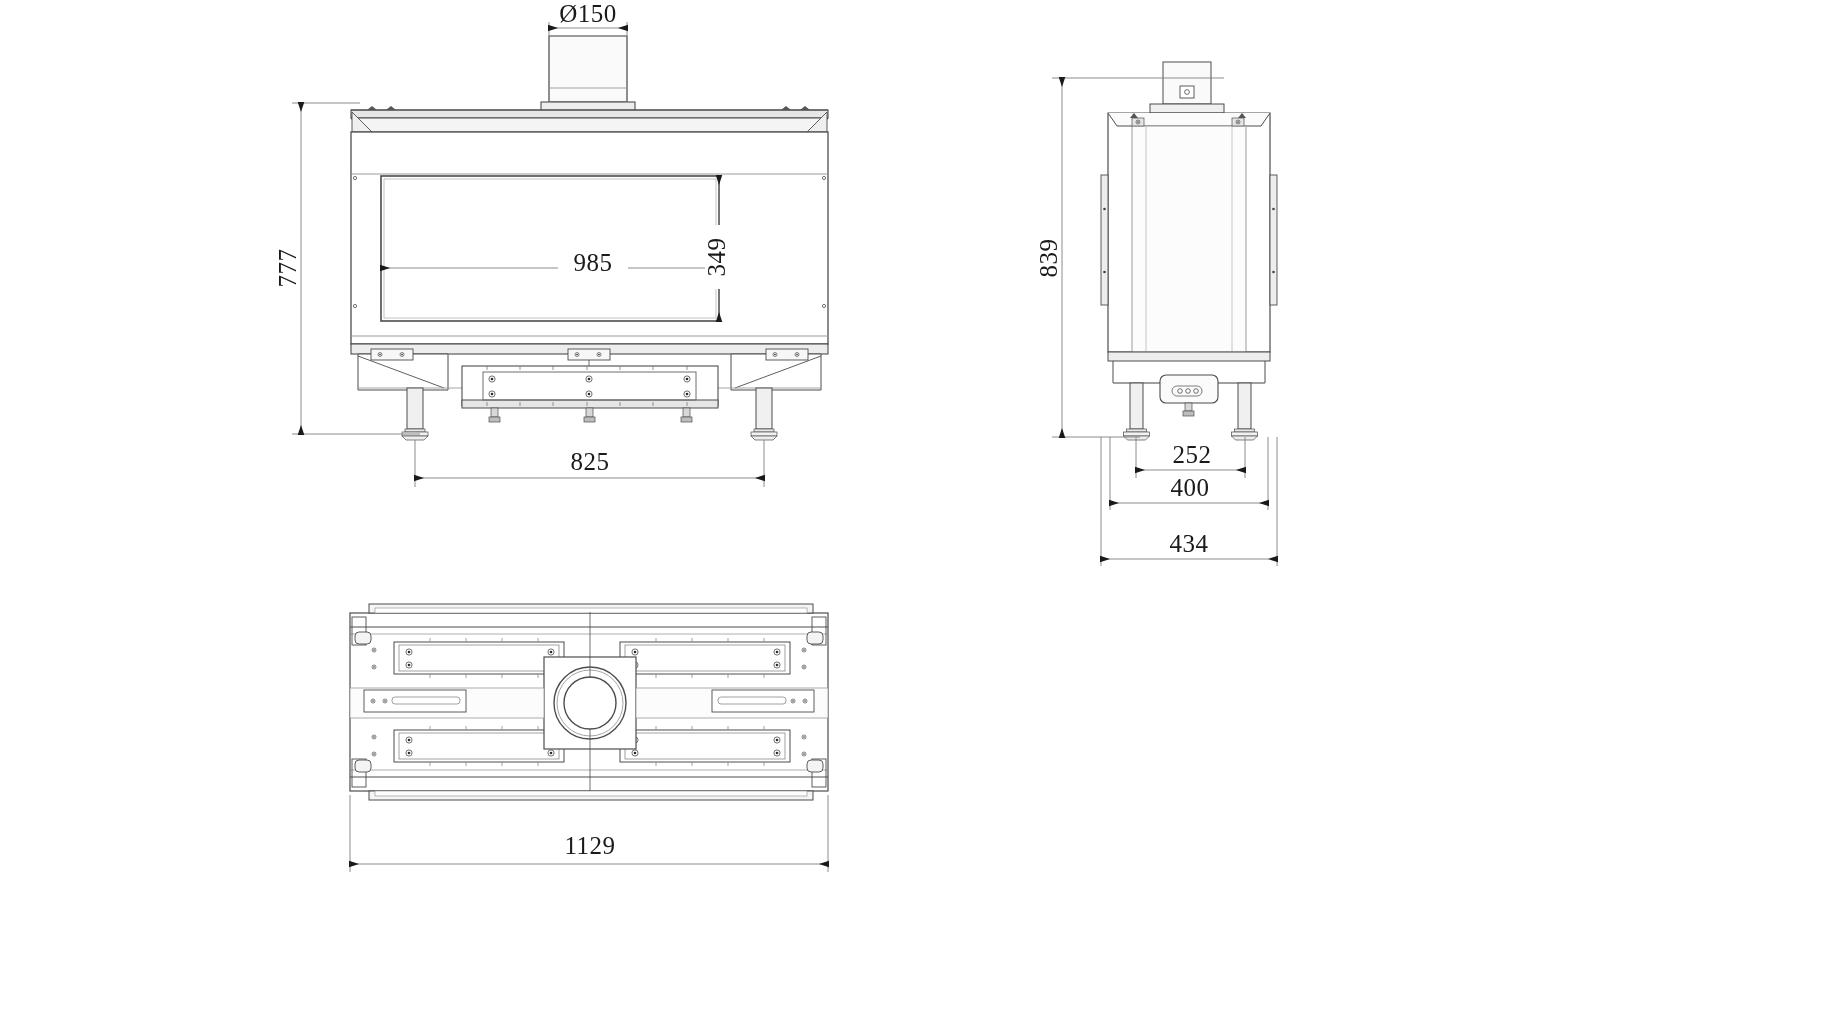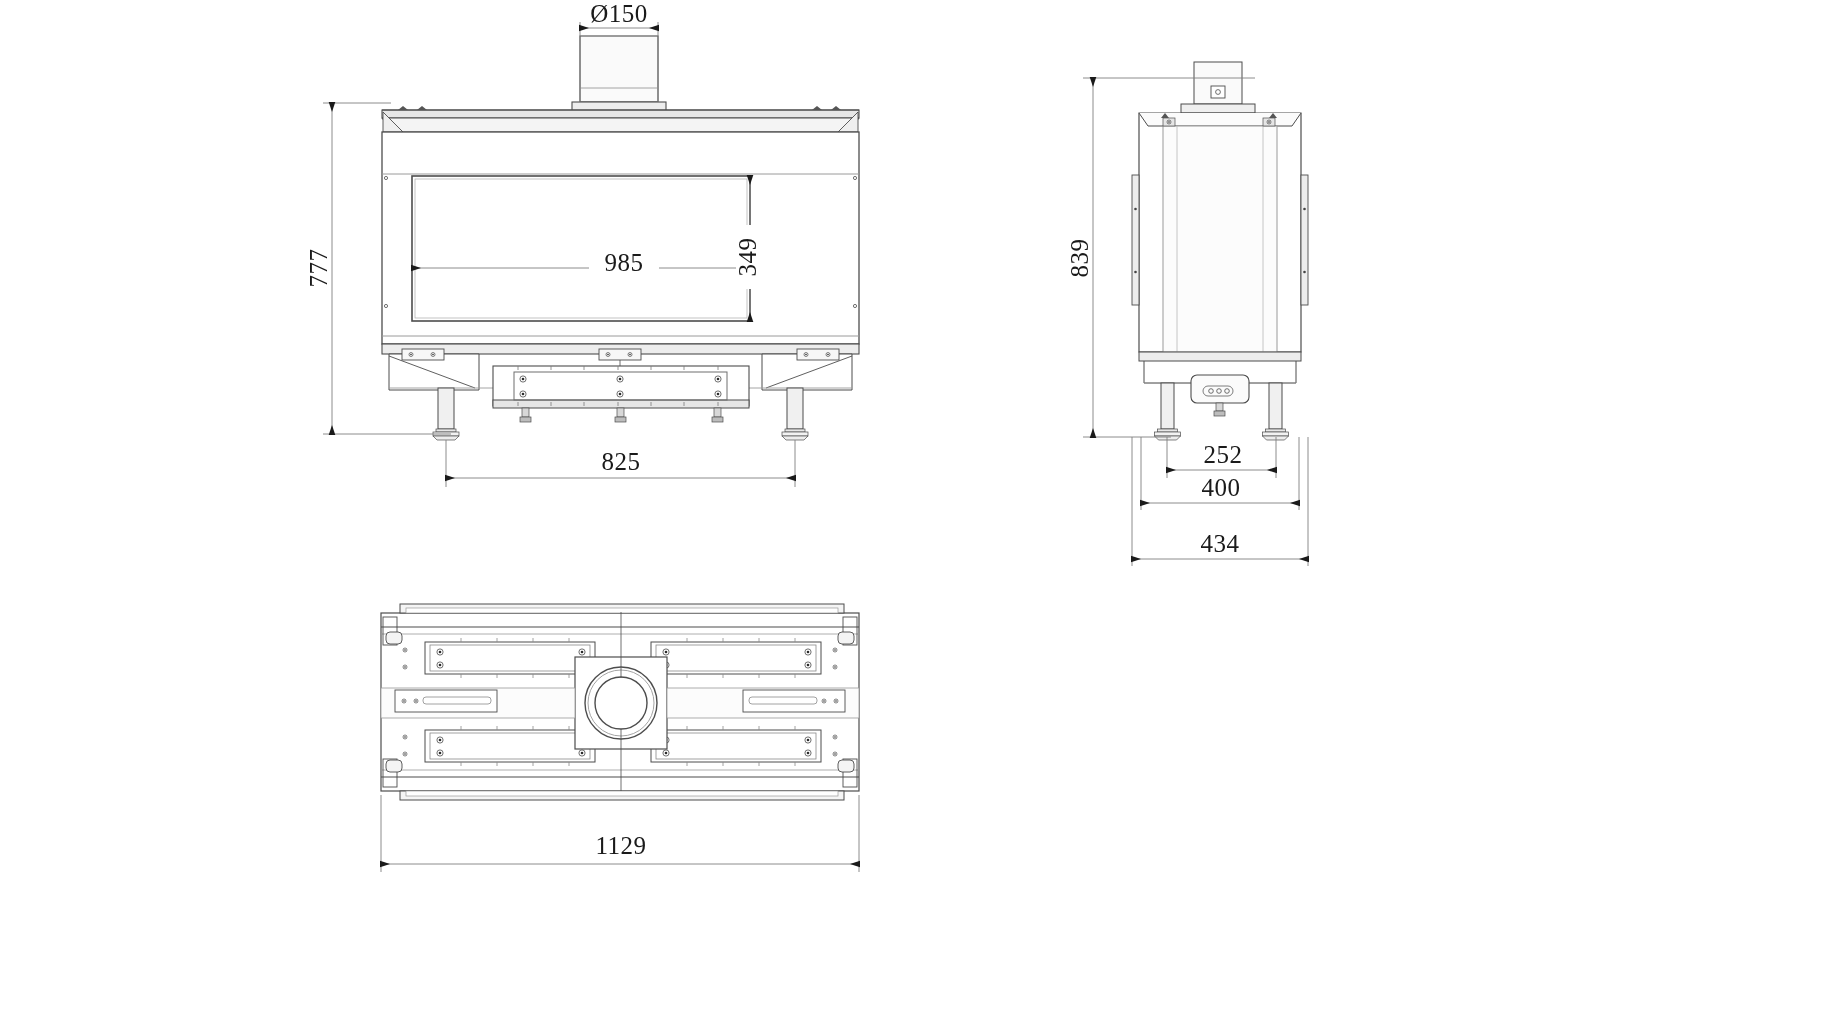--- a/index.html
+++ b/index.html
@@ -14,21 +14,20 @@
     font-family: "Liberation Serif", "DejaVu Serif", serif;
     overflow: hidden;
     position: relative;
   }
   #sheet {
     position: absolute;
     left: 0; top: 0;
     width: 1567px;
     height: 1030px;
     background: #ffffff;
-    margin-left: 31px;
   }
   #sheet svg {
     display: block;
     width: 1833px;
     height: 1030px;
   }
   .dimtext {
     font-family: "Liberation Serif", "DejaVu Serif", serif;
     font-size: 25px;
     fill: #1a1a1a;

